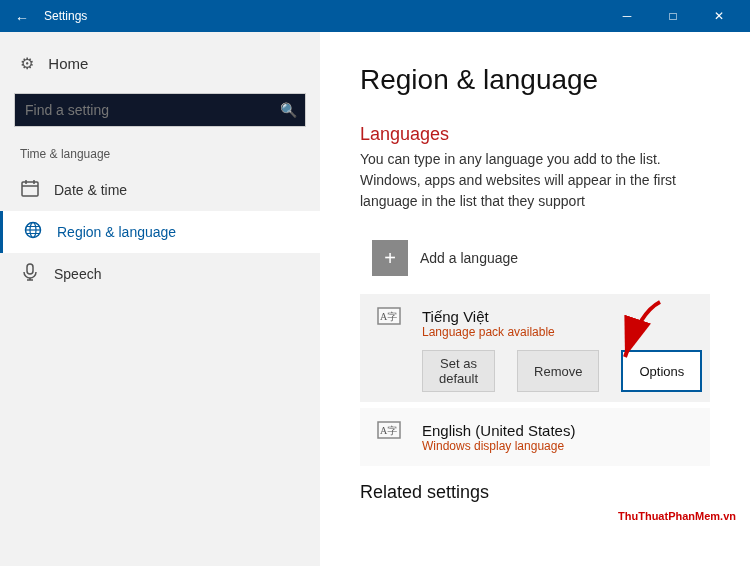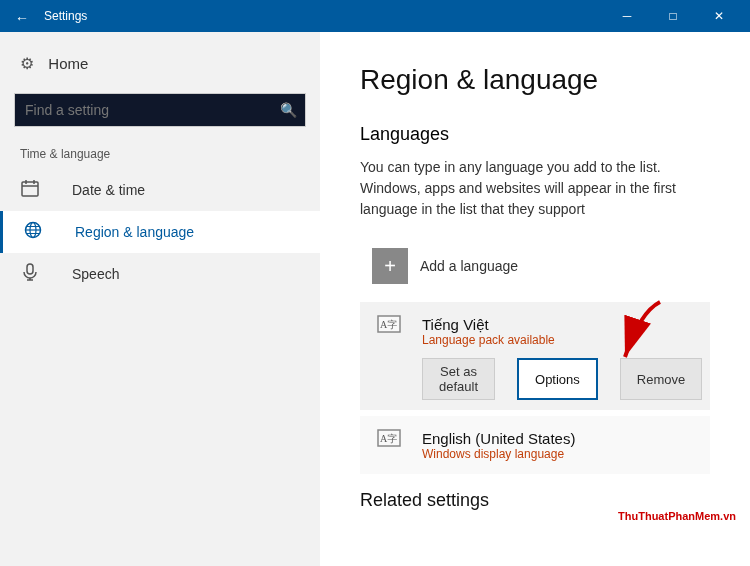--- a/index.html
+++ b/index.html
@@ -110,21 +110,21 @@
       font-size: 12px;
       color: #555;
       padding: 4px 20px 8px 20px;
       font-weight: 400;
     }
 
     .sidebar-item {
       display: flex;
       align-items: center;
       padding: 10px 20px;
-      gap: 32px;
+      gap: 14px;
       cursor: pointer;
       font-size: 14px;
       color: #333;
     }
     .sidebar-item.active {
       background: white;
       border-left: 3px solid #005a9e;
       color: #005a9e;
     }
     .sidebar-item.active .sidebar-item-label { color: #005a9e; font-weight: 400; }
@@ -148,22 +148,22 @@
     .page-title {
       font-size: 28px;
       font-weight: 300;
       color: #111;
       margin-bottom: 28px;
     }
 
     .section-title {
       font-size: 18px;
       font-weight: 400;
-      color: #000000;
-      margin-bottom: 12px;
+      color: #b91c1c;
+      margin-bottom: 4px;
     }
 
     .section-desc {
       font-size: 14px;
       color: #333;
       line-height: 1.5;
       margin-bottom: 18px;
     }
 
     
@@ -383,22 +383,22 @@
             <text x="4" y="16" font-size="10" fill="#555" font-family="serif">A字</text>
           </svg>
         </span>
         <div class="lang-info">
           <div class="lang-name">Tiếng Việt</div>
           <div class="lang-subtext">Language pack available</div>
         </div>
       </div>
       <div class="language-item-buttons arrow-annotation">
         <button class="lang-btn">Set as default</button>
+        <button class="lang-btn">Remove</button>
         <button class="lang-btn options-btn">Options</button>
-        <button class="lang-btn">Remove</button>
       </div>
     </div>
 
     <div class="language-item-simple">
       <span class="lang-icon">
         <svg width="32" height="32" viewBox="0 0 32 32" fill="none">
           <rect x="2" y="4" width="22" height="16" rx="0" stroke="#888" stroke-width="1.5" fill="#f9f9f9"></rect>
           <text x="4" y="16" font-size="10" fill="#555" font-family="serif">A字</text>
         </svg>
       </span>

